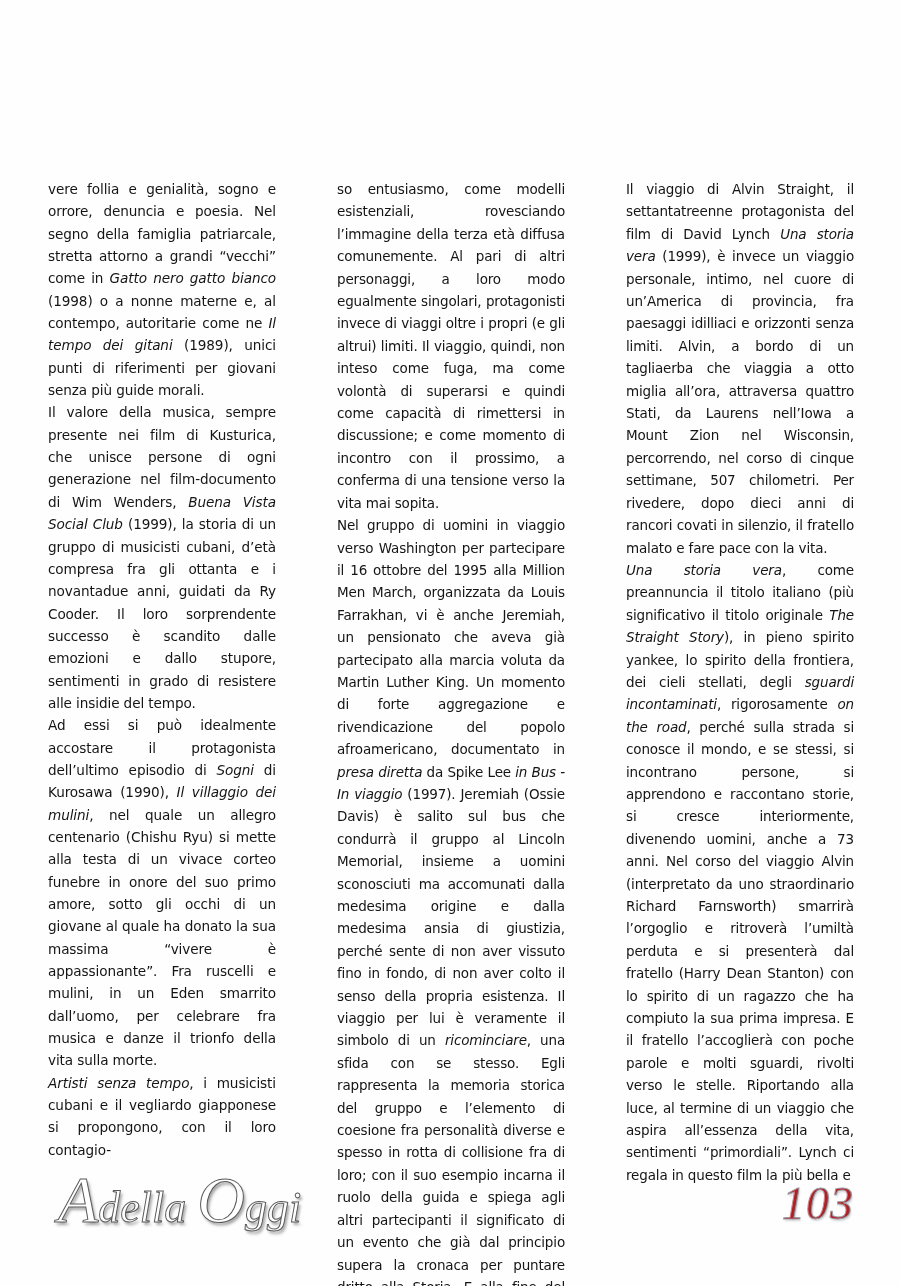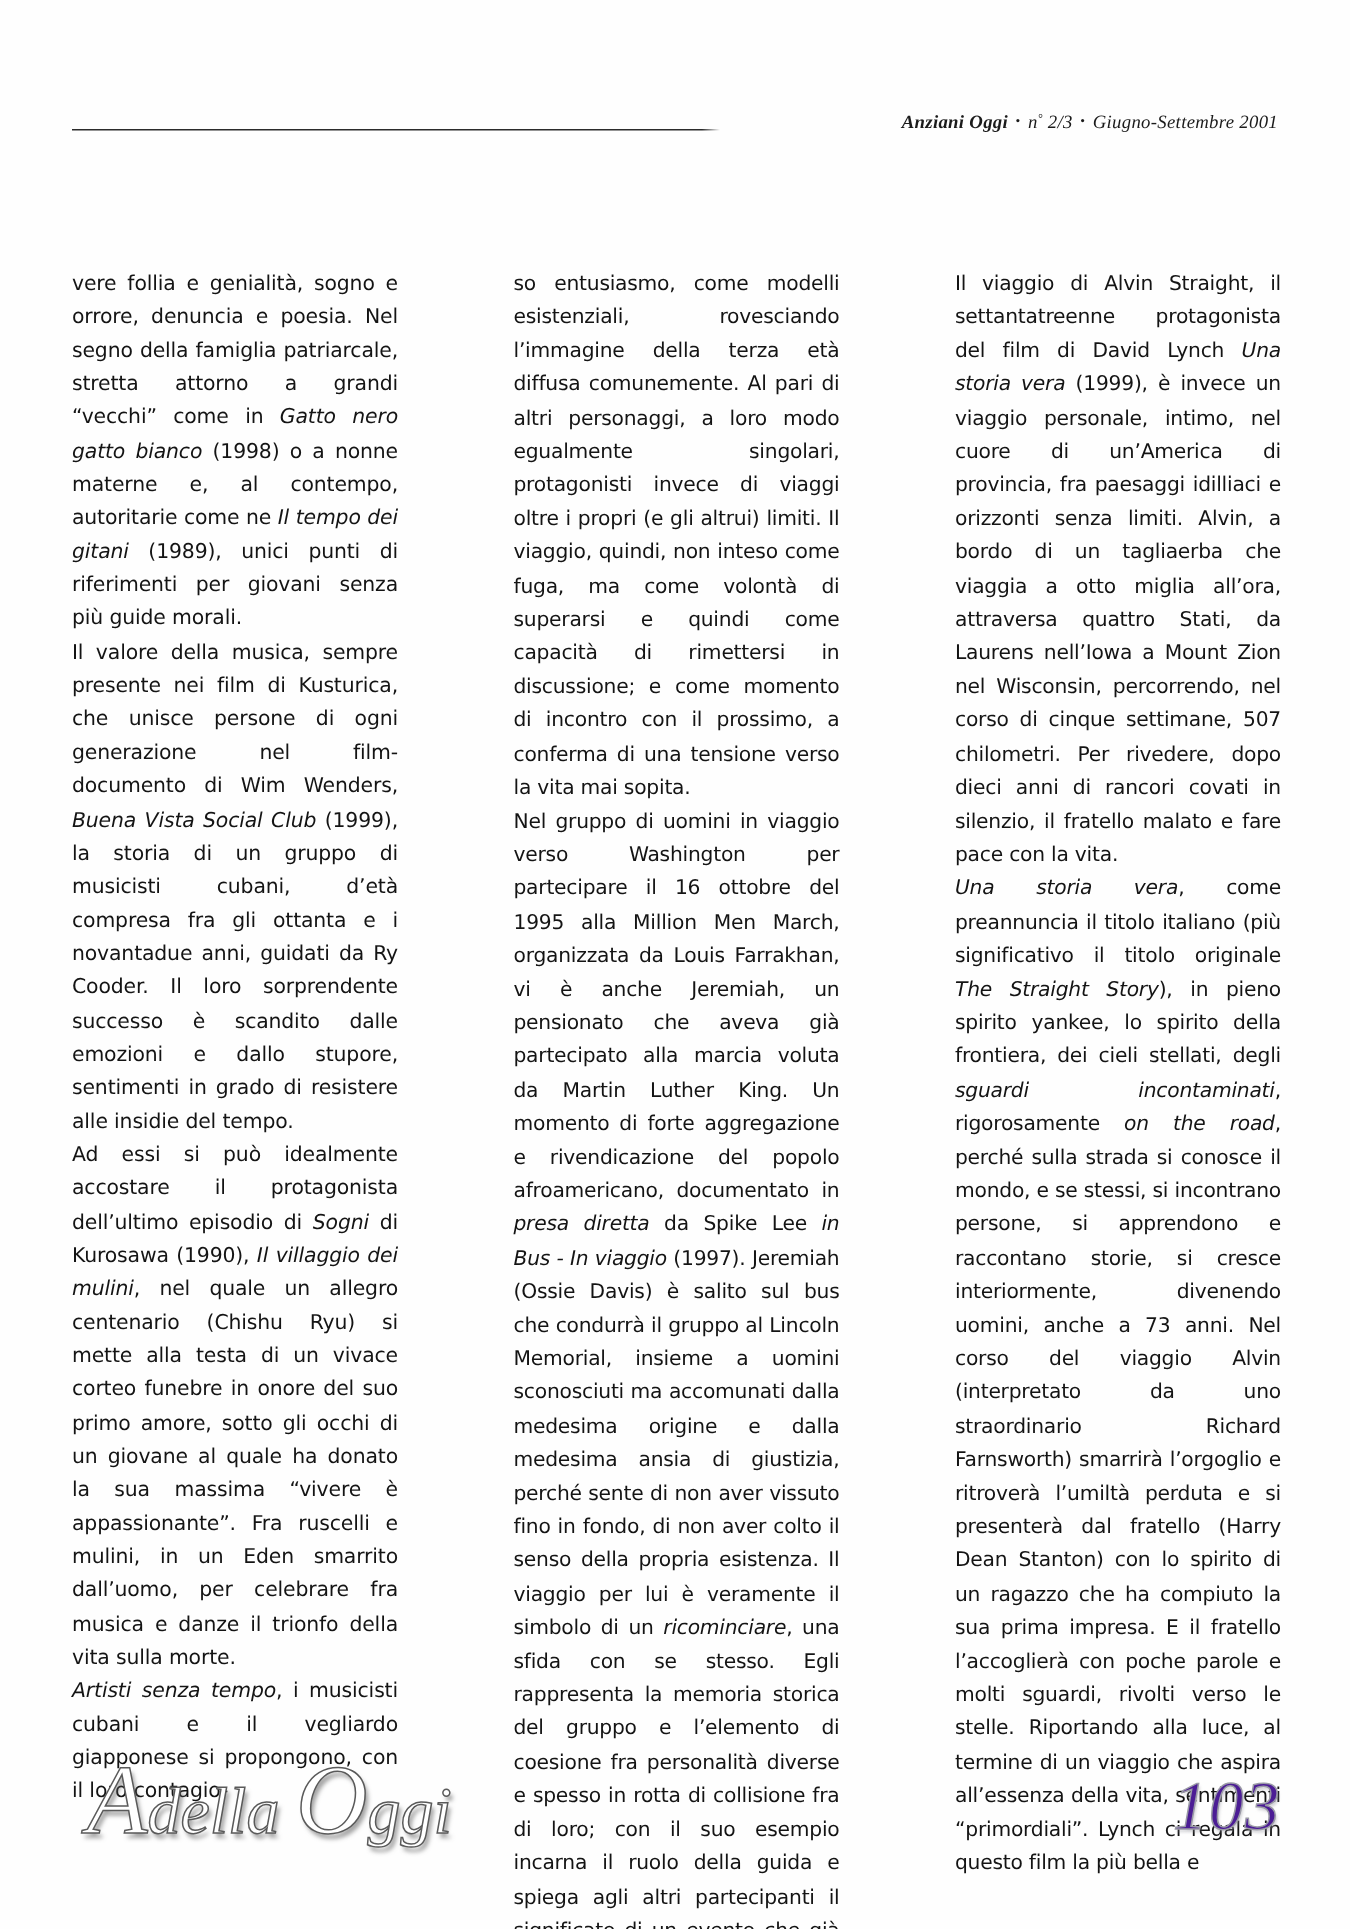--- a/index.html
+++ b/index.html
@@ -75,21 +75,21 @@
   }
 
   
   .columns {
     position: absolute;
     left: 48px;
     top: 178px;
     width: 806px;
     height: 950px;
     display: flex;
-    gap: 42px;
+    gap: 26px;
   }
   .col {
     width: 251px;
     font-size: 14.6px;
     line-height: 22.4px;
     text-align: justify;
     text-justify: inter-word;
     hyphens: manual;
     color: #141414;
   }
@@ -138,38 +138,32 @@
     font-size: 66px;
     line-height: 0;
   }
   .page-number {
     position: absolute;
     right: 46px;
     top: 6px;
     font-family: "Liberation Serif", serif;
     font-style: italic;
     font-size: 46px;
-    color: #4c1d95;
+    color: #b91c1c;
     -webkit-text-stroke: 1px #9a9aa6;
     text-shadow: 1px 2px 2px rgba(140,140,150,0.40);
     letter-spacing: 1px;
     line-height: 60px;
   }
 </style>
 </head>
 <body>
 
 <div class="page">
 
-  <div class="running-head">
-    <div class="rule"></div>
-    <div class="head-text">
-      <span class="journal">Anziani Oggi</span><span class="sep">•</span><span class="issue"><span>n</span><sup>°</sup> <span>2/3</span></span><span class="sep">•</span><span>Giugno-Settembre 2001</span>
-    </div>
-  </div>
 
   <div class="columns">
 
     <div class="col col-1">
       <p><span>vere follia e genialità, sogno e orrore, denuncia e poesia. Nel segno della famiglia patriarcale, stretta attorno a grandi “vecchi” come in </span><i>Gatto nero gatto bianco</i><span> (1998) o a nonne materne e, al contempo, autoritarie come ne </span><i>Il tempo dei gitani</i><span> (1989), unici punti di riferimenti per giovani senza più guide morali.</span></p>
       <p><span>Il valore della musica, sempre presente nei film di Kusturica, che unisce persone di ogni generazione nel film-documento di Wim Wenders, </span><i>Buena Vista Social Club</i><span> (1999), la storia di un gruppo di musicisti cubani, d’età compresa fra gli ottanta e i novantadue anni, guidati da Ry Cooder. Il loro sorprendente successo è scandito dalle emozioni e dallo stupore, sentimenti in grado di resistere alle insidie del tempo.</span></p>
       <p><span>Ad essi si può idealmente accostare il protagonista dell’ultimo episodio di </span><i>Sogni</i><span> di Kurosawa (1990), </span><i>Il villaggio dei mulini</i><span>, nel quale un allegro centenario (Chishu Ryu) si mette alla testa di un vivace corteo funebre in onore del suo primo amore, sotto gli occhi di un giovane al quale ha donato la sua massima “vivere è appassionante”. Fra ruscelli e mulini, in un Eden smarrito dall’uomo, per celebrare fra musica e danze il trionfo della vita sulla morte.</span></p>
       <p><i>Artisti senza tempo</i><span>, i musicisti cubani e il vegliardo giapponese si propongono, con il loro contagio-</span></p>
     </div>
 

